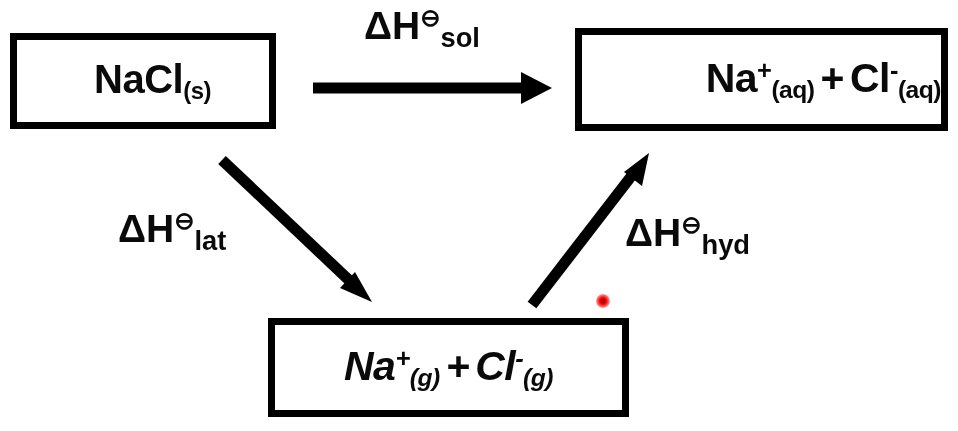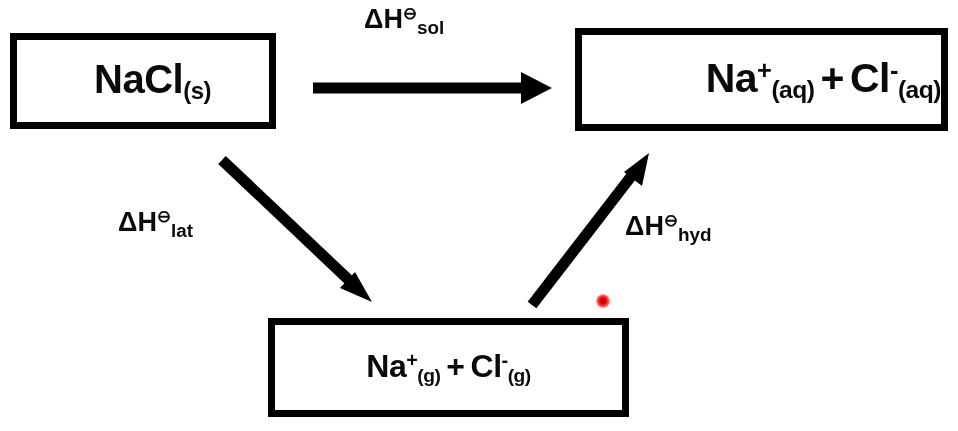--- a/index.html
+++ b/index.html
@@ -51,21 +51,21 @@
     justify-content: flex-end;
   }
   #box-aqueous .species-text { font-size: 41px; }
 
   #box-gaseous {
     left: 268px;
     top: 318px;
     width: 361px;
     height: 99px;
   }
-  #box-gaseous .species-text { font-size: 32px; }
+  #box-gaseous .species-text { font-size: 41px; font-style: italic; }
 
   
   .sup {
     font-size: 0.62em;
     vertical-align: 0.52em;
     font-weight: bold;
   }
   .sub {
     font-size: 0.60em;
     vertical-align: -0.26em;
@@ -74,21 +74,21 @@
   .plus-sep {
     padding: 0 6px;
   }
 
   
   .enthalpy-label {
     position: absolute;
     font-family: "Liberation Sans", sans-serif;
     font-weight: bold;
     color: #0a0a0a;
-    font-size: 27px;
+    font-size: 39px;
     white-space: nowrap;
     line-height: 1;
   }
   .enthalpy-label .std {
     font-size: 0.62em;
     vertical-align: 0.52em;
     font-weight: bold;
   }
   .enthalpy-label .lbl-sub {
     font-size: 0.70em;

